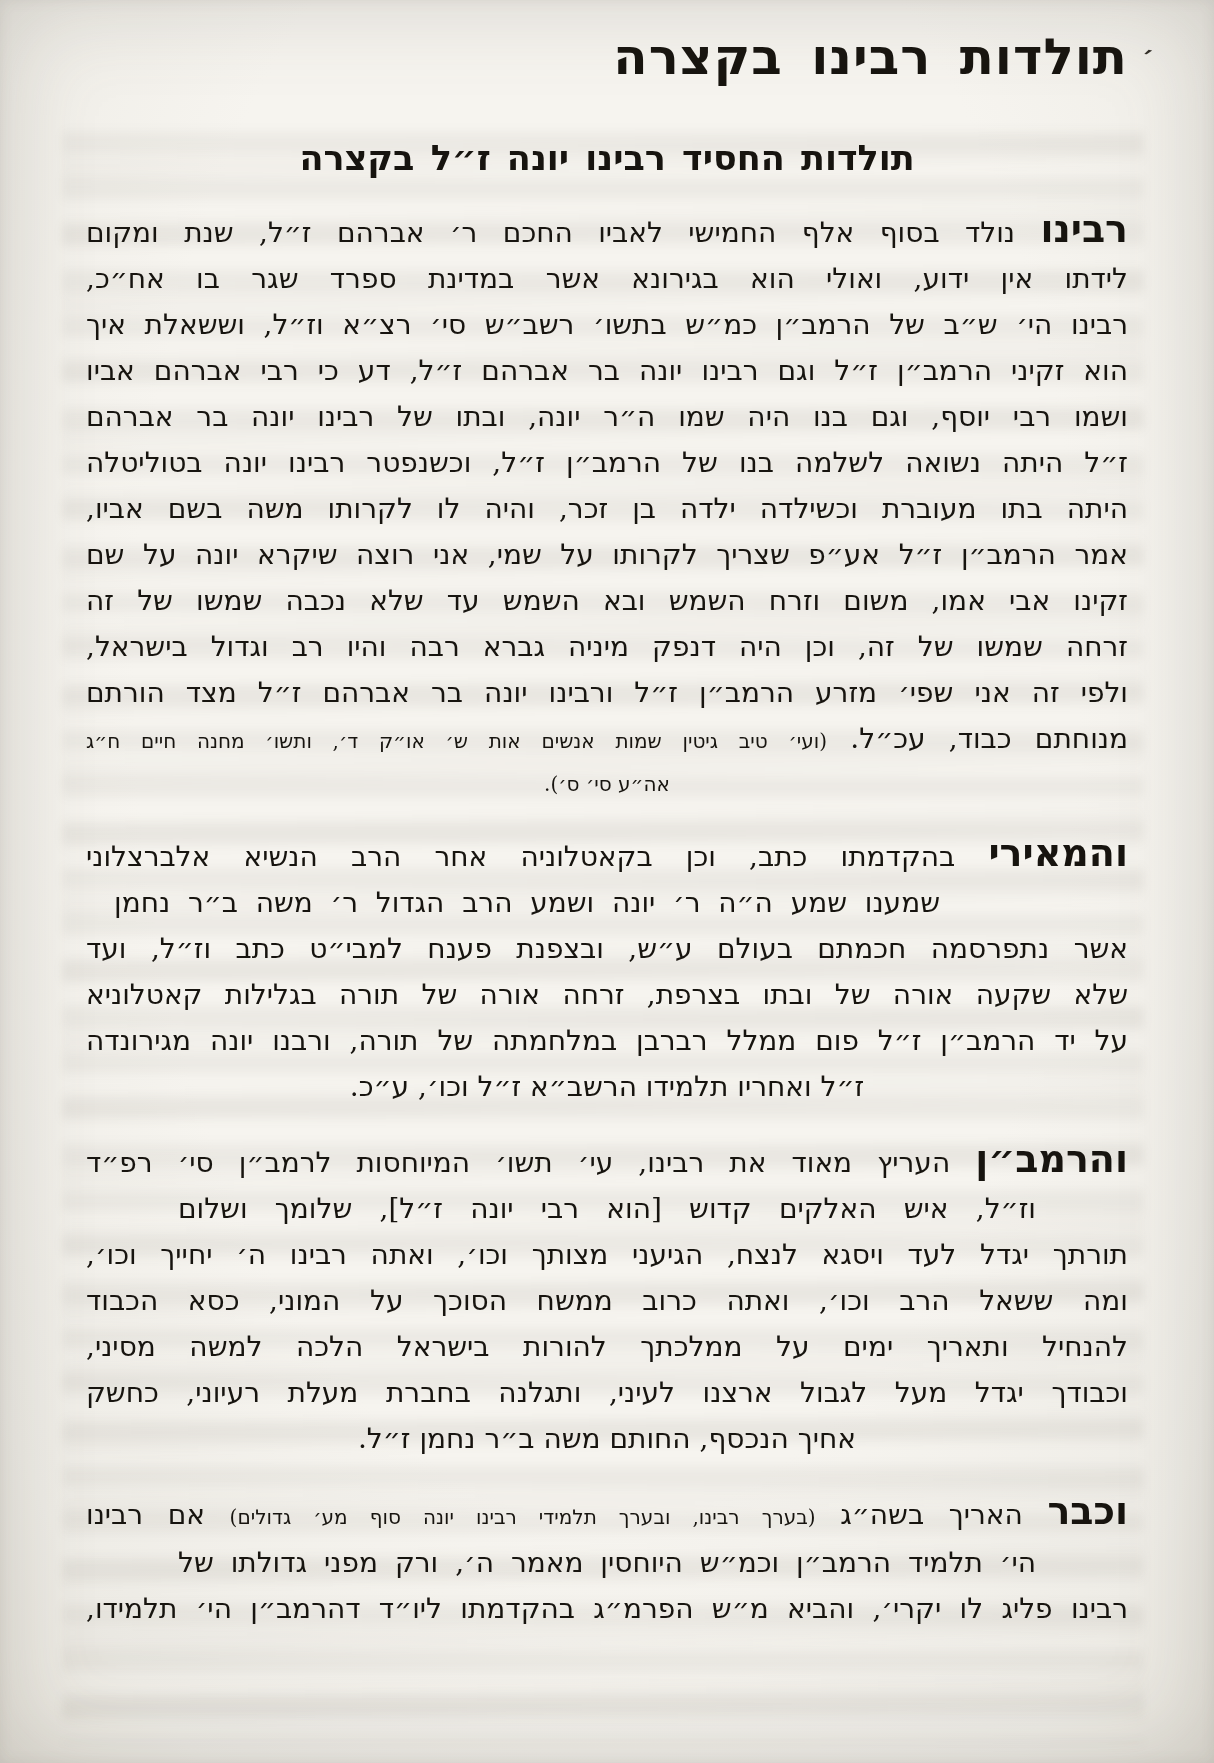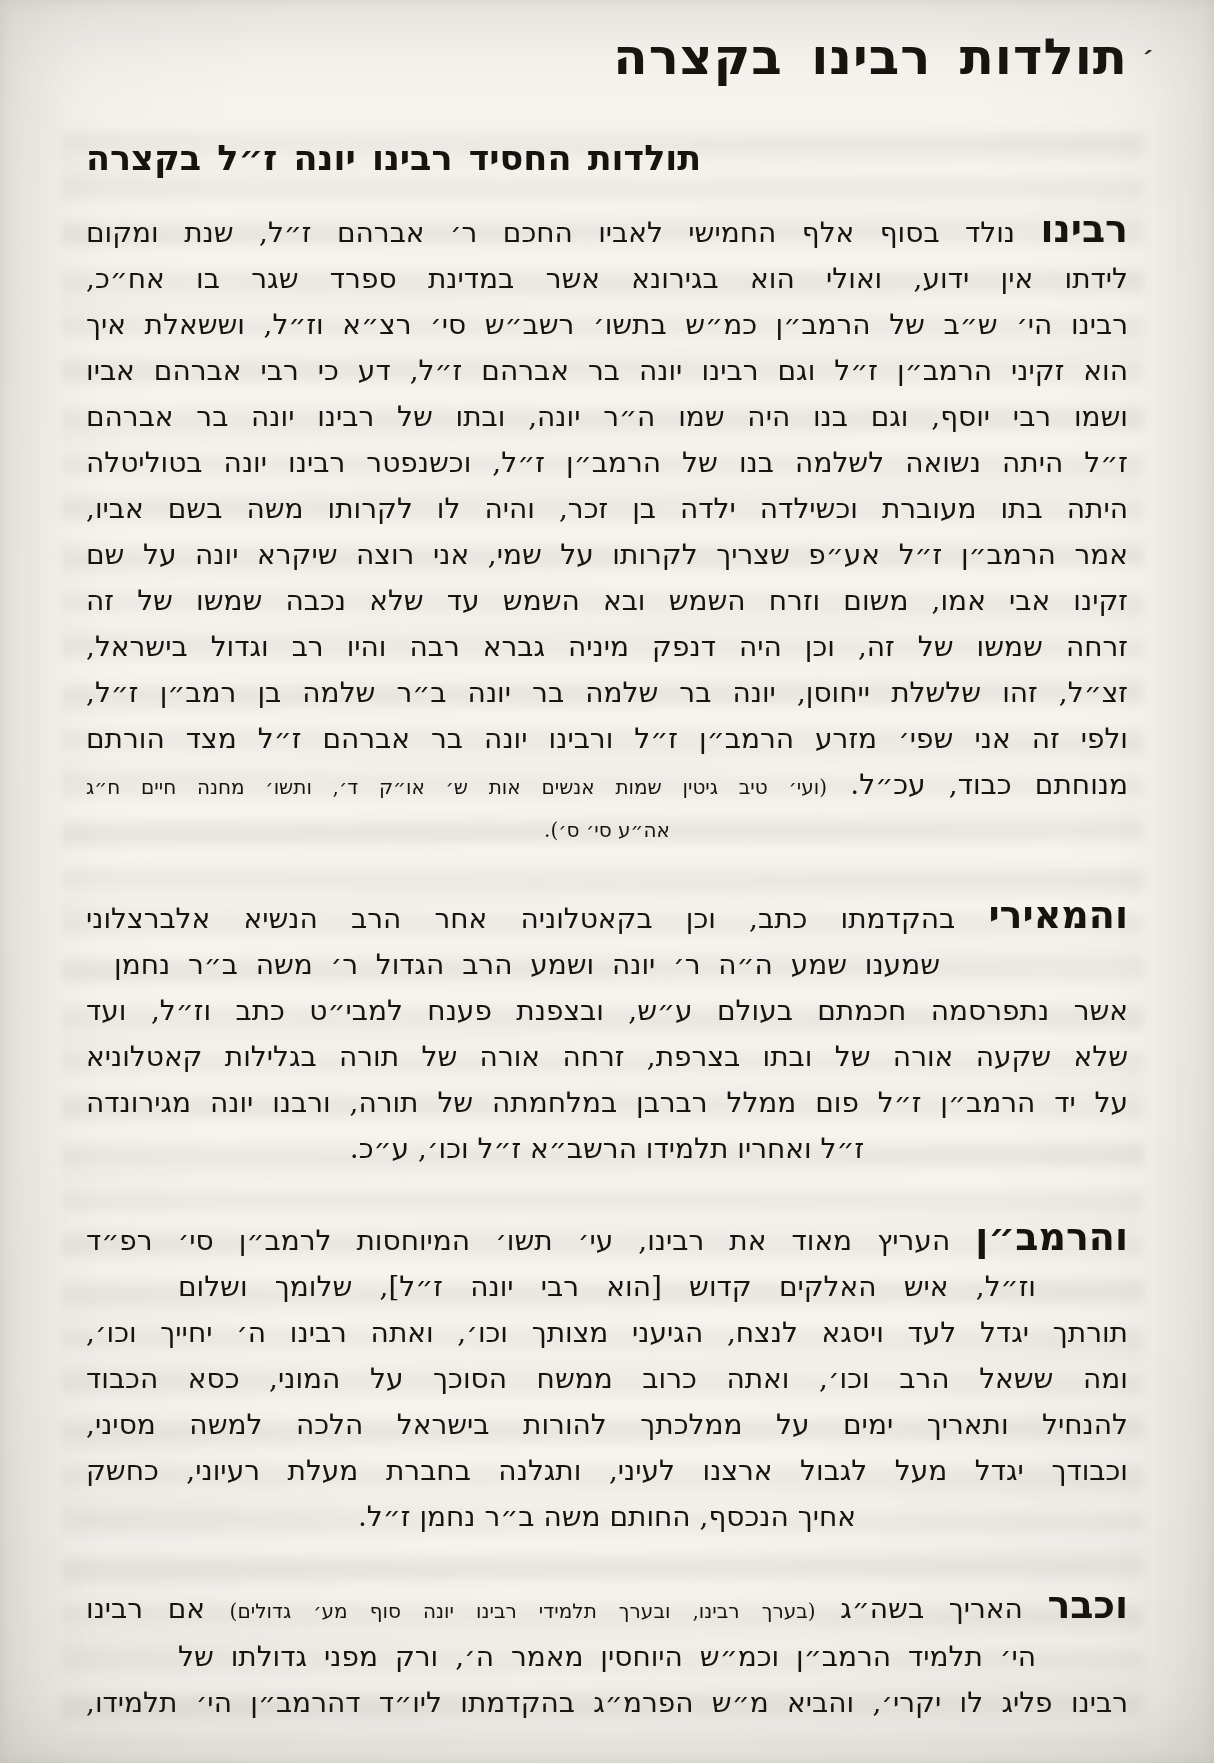--- a/index.html
+++ b/index.html
@@ -36,24 +36,24 @@
     position:absolute;top:0;left:0;right:0;z-index:2;
     padding:26px 86px 0 86px;
     direction:rtl;
     color:#17140f;
   }
   .title{
     text-align:right;font-weight:bold;font-size:50px;line-height:62px;
     letter-spacing:1px;word-spacing:10px;
   }
   .subtitle{
-    text-align:left;font-weight:bold;font-size:35px;line-height:48px;
+    text-align:center;font-weight:bold;font-size:35px;line-height:48px;
     margin-top:46px;word-spacing:4px;
   }
-  .para{font-size:28px;line-height:46px;margin-top:42px;}
+  .para{font-size:28px;line-height:46px;margin-top:26px;}
   .para.first{margin-top:24px;}
   .line{
     text-align:justify;text-align-last:justify;text-justify:inter-word;
   }
   .line.center{text-align:right;text-align-last:center;}
   .line.indent-r{padding-right:188px;padding-left:28px;}
   .line.indent-both{padding-right:92px;padding-left:92px;}
   .lead{font-size:38px;font-weight:bold;}
   .small{font-size:20px;}
   .small-line{font-size:20px;line-height:40px;}
@@ -81,21 +81,20 @@
       </div>
       <div class="line">לידתו אין ידוע, ואולי הוא בגירונא אשר במדינת ספרד שגר בו אח״כ,</div>
       <div class="line">רבינו הי׳ ש״ב של הרמב״ן כמ״ש בתשו׳ רשב״ש סי׳ רצ״א וז״ל, וששאלת איך</div>
       <div class="line">הוא זקיני הרמב״ן ז״ל וגם רבינו יונה בר אברהם ז״ל, דע כי רבי אברהם אביו</div>
       <div class="line">ושמו רבי יוסף, וגם בנו היה שמו ה״ר יונה, ובתו של רבינו יונה בר אברהם</div>
       <div class="line">ז״ל היתה נשואה לשלמה בנו של הרמב״ן ז״ל, וכשנפטר רבינו יונה בטוליטלה</div>
       <div class="line">היתה בתו מעוברת וכשילדה ילדה בן זכר, והיה לו לקרותו משה בשם אביו,</div>
       <div class="line">אמר הרמב״ן ז״ל אע״פ שצריך לקרותו על שמי, אני רוצה שיקרא יונה על שם</div>
       <div class="line">זקינו אבי אמו, משום וזרח השמש ובא השמש עד שלא נכבה שמשו של זה</div>
       <div class="line">זרחה שמשו של זה, וכן היה דנפק מיניה גברא רבה והיו רב וגדול בישראל,</div>
-      <div class="line">זצ״ל, זהו שלשלת ייחוסן, יונה בר שלמה בר יונה ב״ר שלמה בן רמב״ן ז״ל,</div>
       <div class="line">ולפי זה אני שפי׳ מזרע הרמב״ן ז״ל ורבינו יונה בר אברהם ז״ל מצד הורתם</div>
       <div class="line">
         <span>מנוחתם כבוד, עכ״ל.</span>
         <span class="small">(ועי׳ טיב גיטין שמות אנשים אות ש׳ או״ק ד׳, ותשו׳ מחנה חיים ח״ג</span>
       </div>
       <div class="line center small-line">אה״ע סי׳ ס׳).</div>
     </div>
 
     <div class="para">
       <div class="line">

